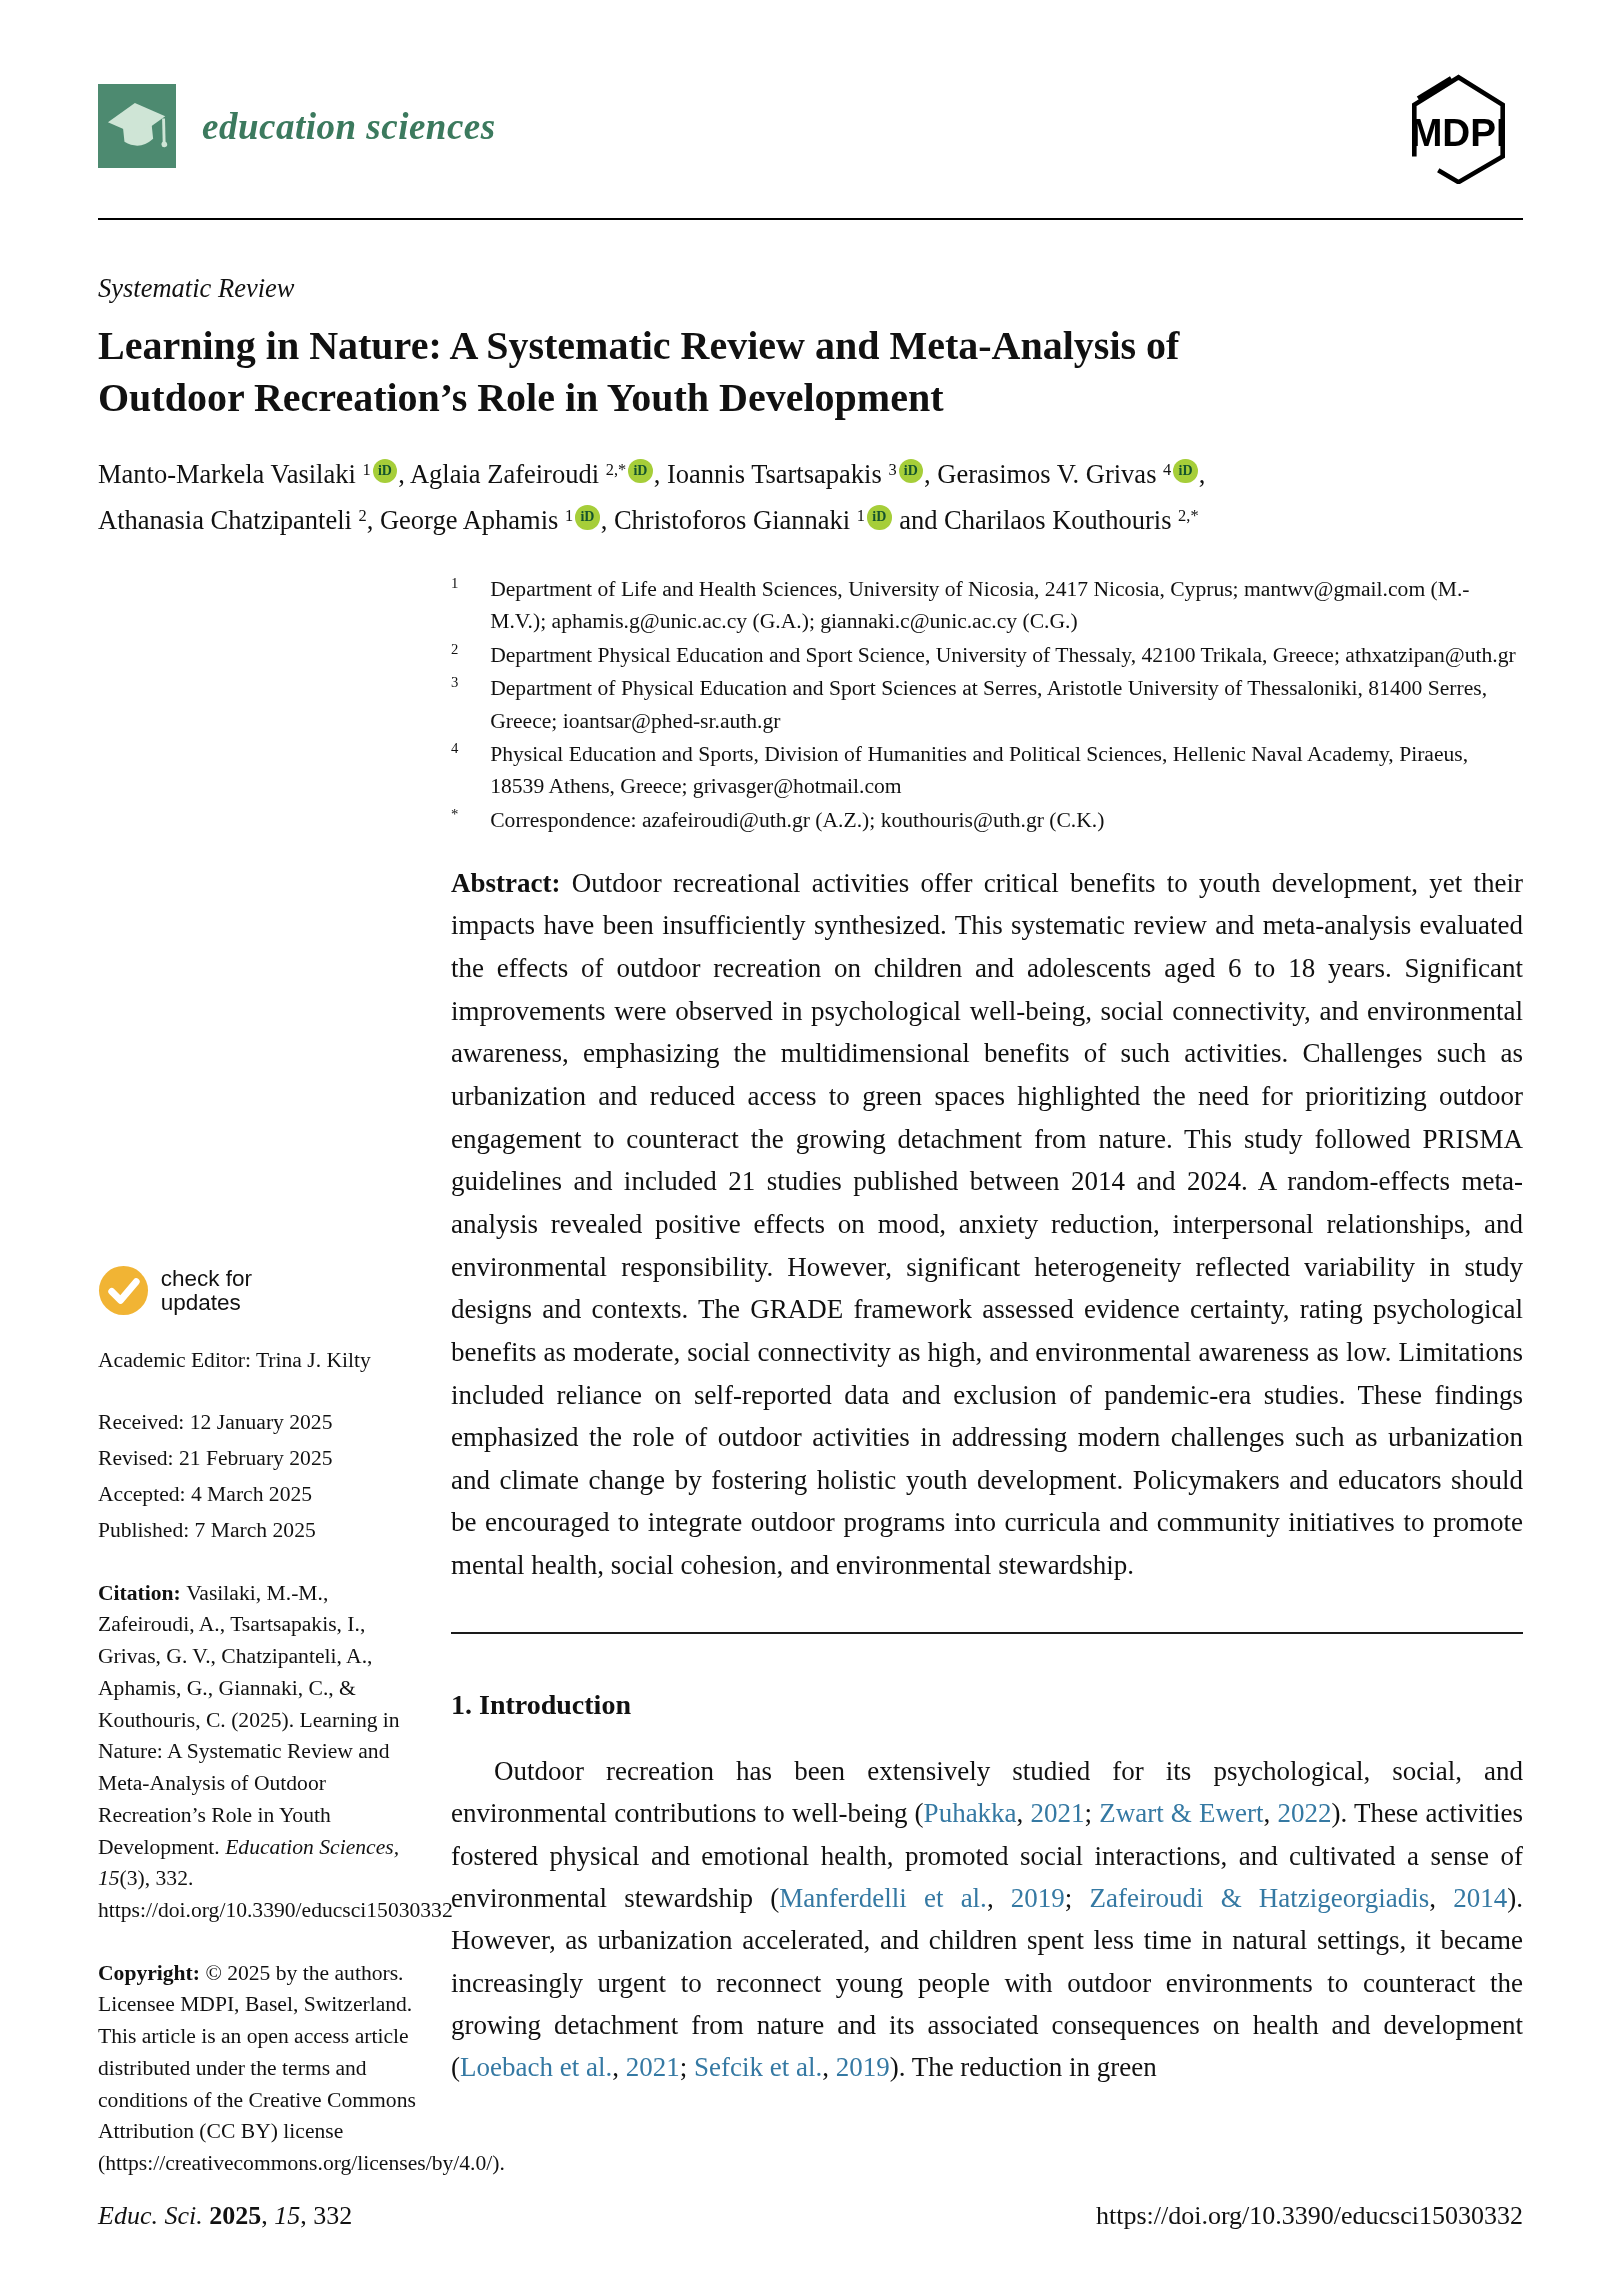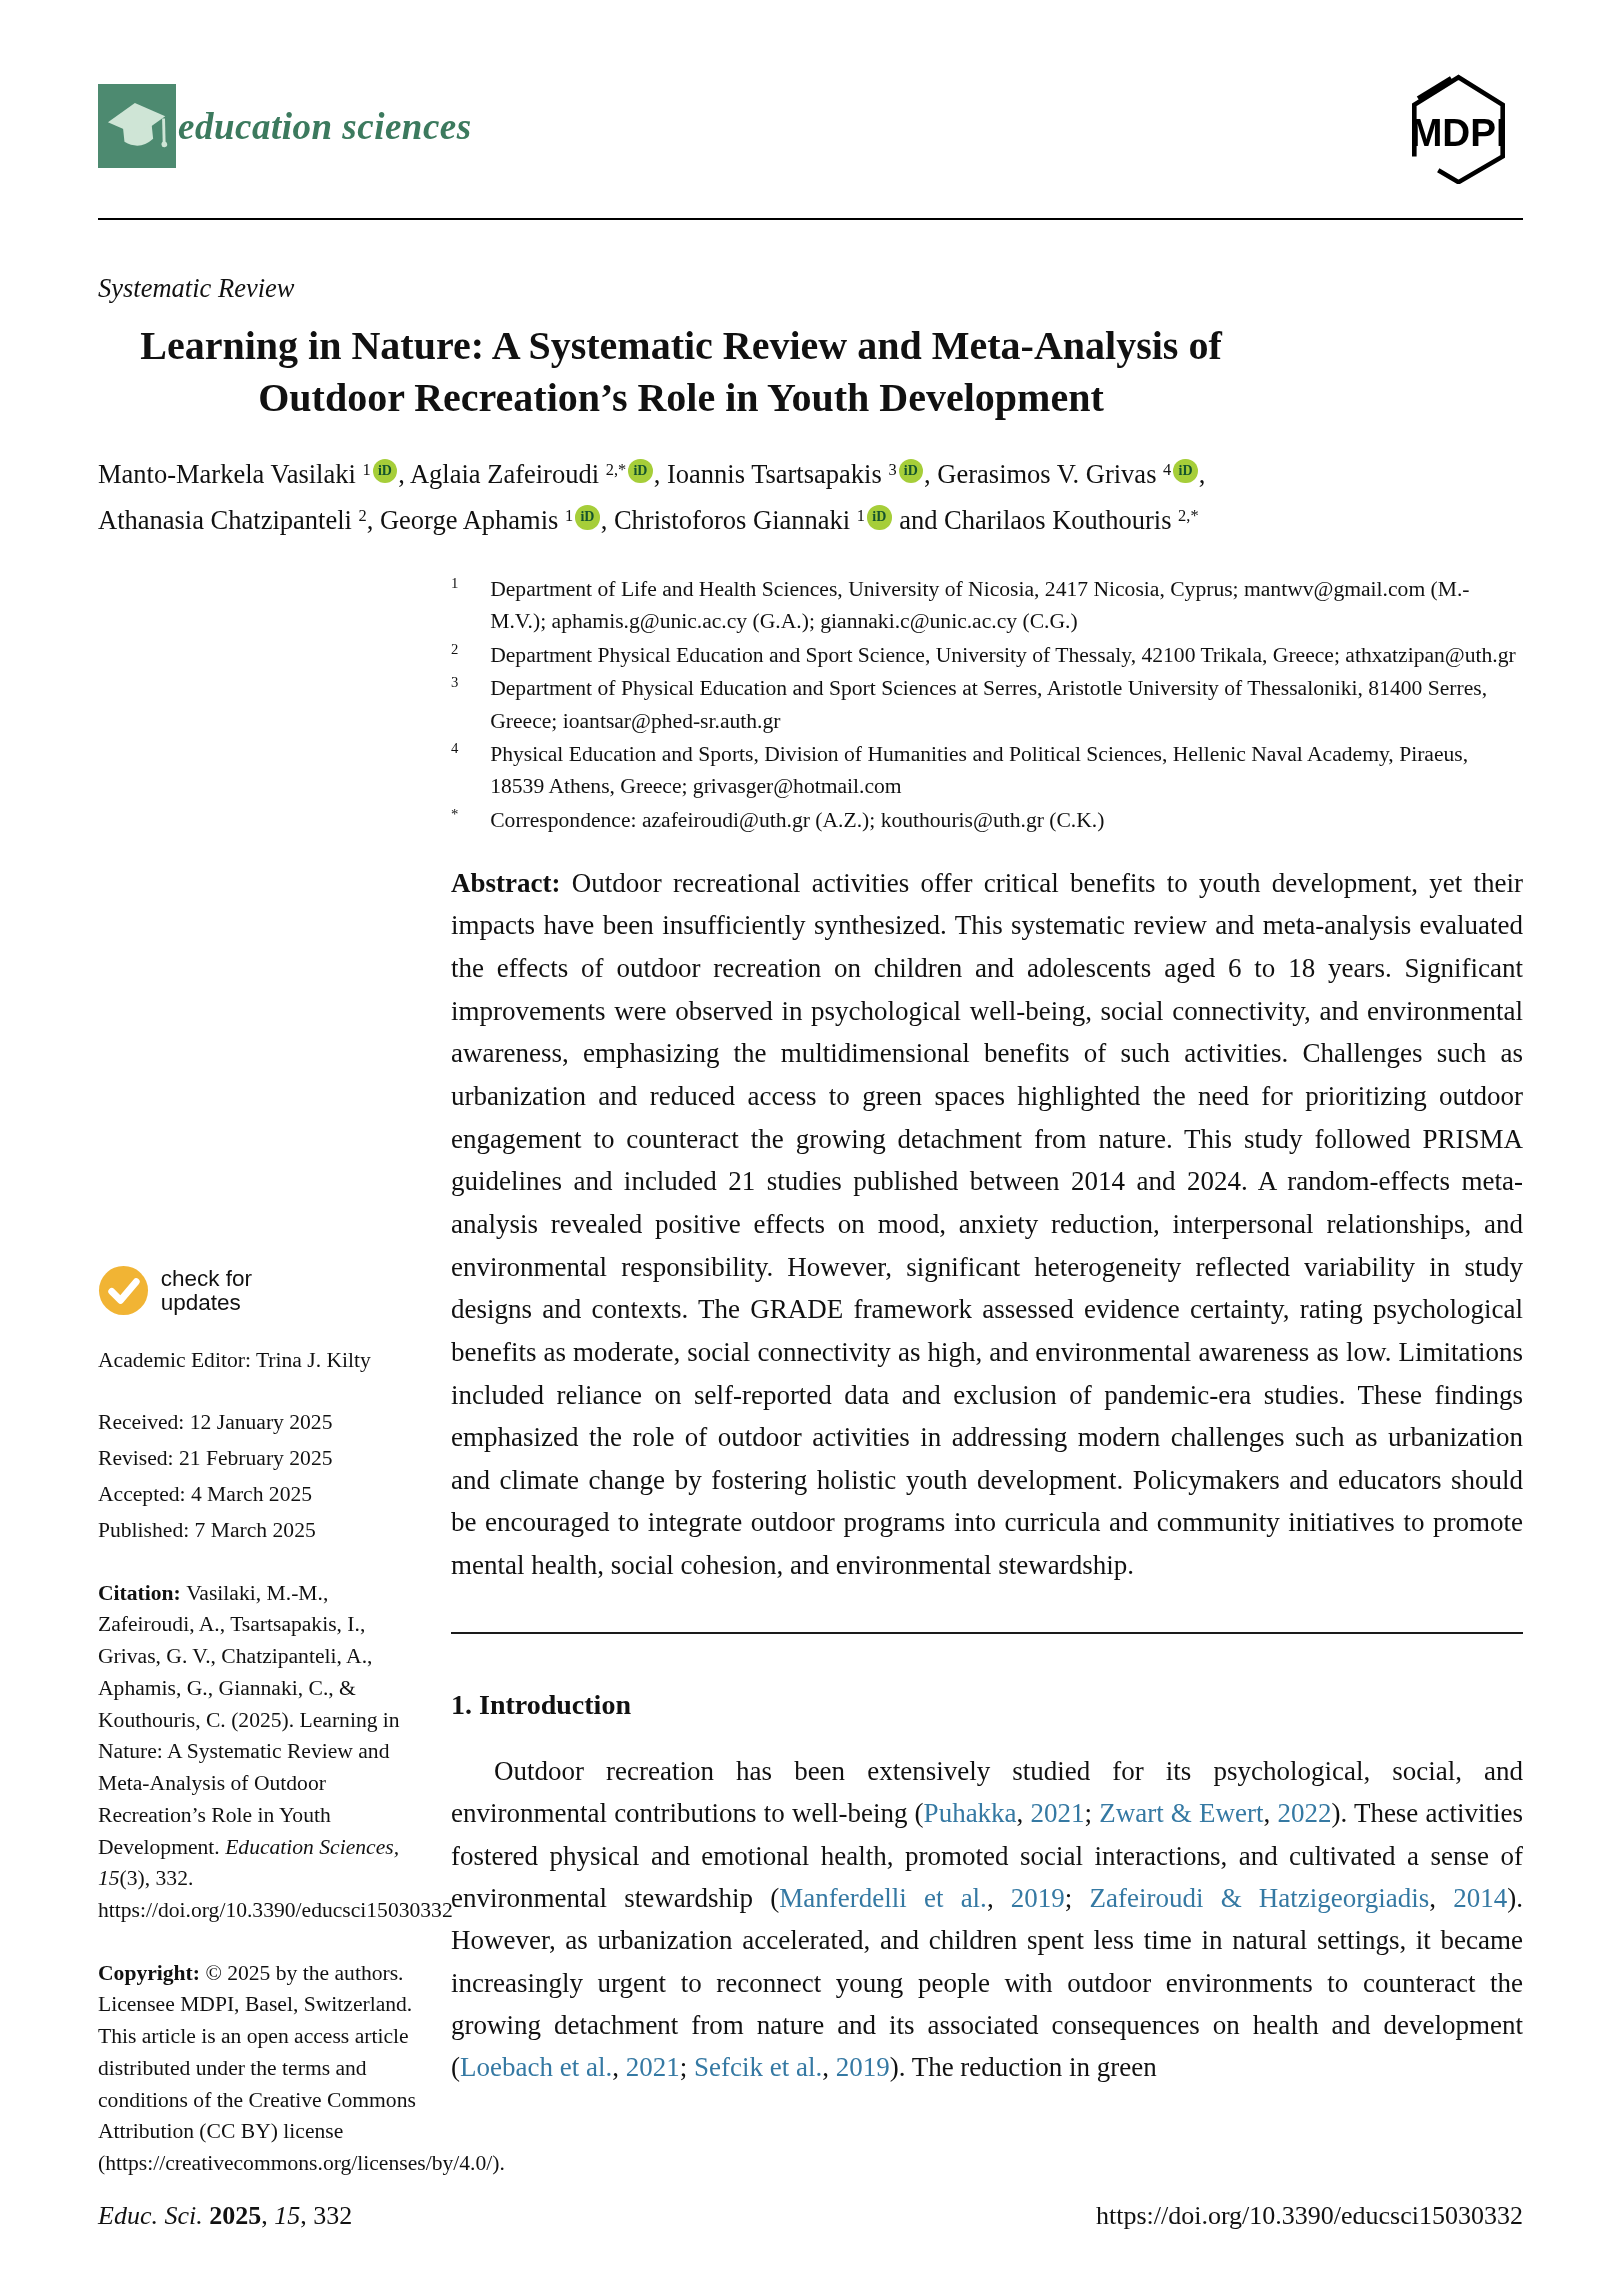--- a/index.html
+++ b/index.html
@@ -4,29 +4,29 @@
 <style>
   * { margin:0; padding:0; box-sizing:border-box; }
   html,body { background:#ffffff; }
   .page {
     position:relative; width:1621px; height:2293px; background:#fff;
     font-family:"Liberation Serif", serif; color:#111; overflow:hidden;
   }
   
   .header { position:absolute; top:71px; left:98px; right:98px; height:110px;
     display:flex; justify-content:space-between; align-items:center; }
-  .journal-logo { display:flex; align-items:center; gap:2px; }
+  .journal-logo { display:flex; align-items:center; gap:26px; }
   .logo-square { width:78px; height:84px; background:#4d8a70; display:flex; align-items:center; justify-content:center; }
   .journal-name { font-style:italic; font-weight:bold; font-size:37px; color:#3c7a5e; letter-spacing:0.5px; }
   .mdpi-logo { width:129px; height:116px; }
   .header-rule { position:absolute; top:218px; left:98px; right:98px; border-top:2px solid #000; }
   
   .title-block { position:absolute; top:273px; left:98px; width:1225px; }
   .article-type { font-style:italic; font-size:26.5px; margin-bottom:15.7px; }
-  .paper-title { font-size:40px; font-weight:bold; line-height:1.32; max-width:1166px; margin-bottom:25.5px;text-align:center; }
+  .paper-title { font-size:40px; font-weight:bold; line-height:1.32; max-width:1166px; margin-bottom:25.5px; }
   .authors { font-size:26.5px; line-height:1.75; max-width:1186px; }
   
   .columns { position:absolute; top:573px; left:98px; right:98px; }
   .content { margin-left:353px; width:1072px; }
   .sidebar { position:absolute; left:0; top:692px; width:323px; font-size:21.6px; line-height:1.45; }
   
   .affiliations { font-size:21.6px; line-height:1.5; }
   .aff-row { display:flex; margin-bottom:1px; }
   .aff-marker { width:25.5px; flex:0 0 25.5px; font-size:14.7px; position:relative; top:-1px; text-align:left; }
   .aff-text { flex:1; padding-left:13.7px; }

